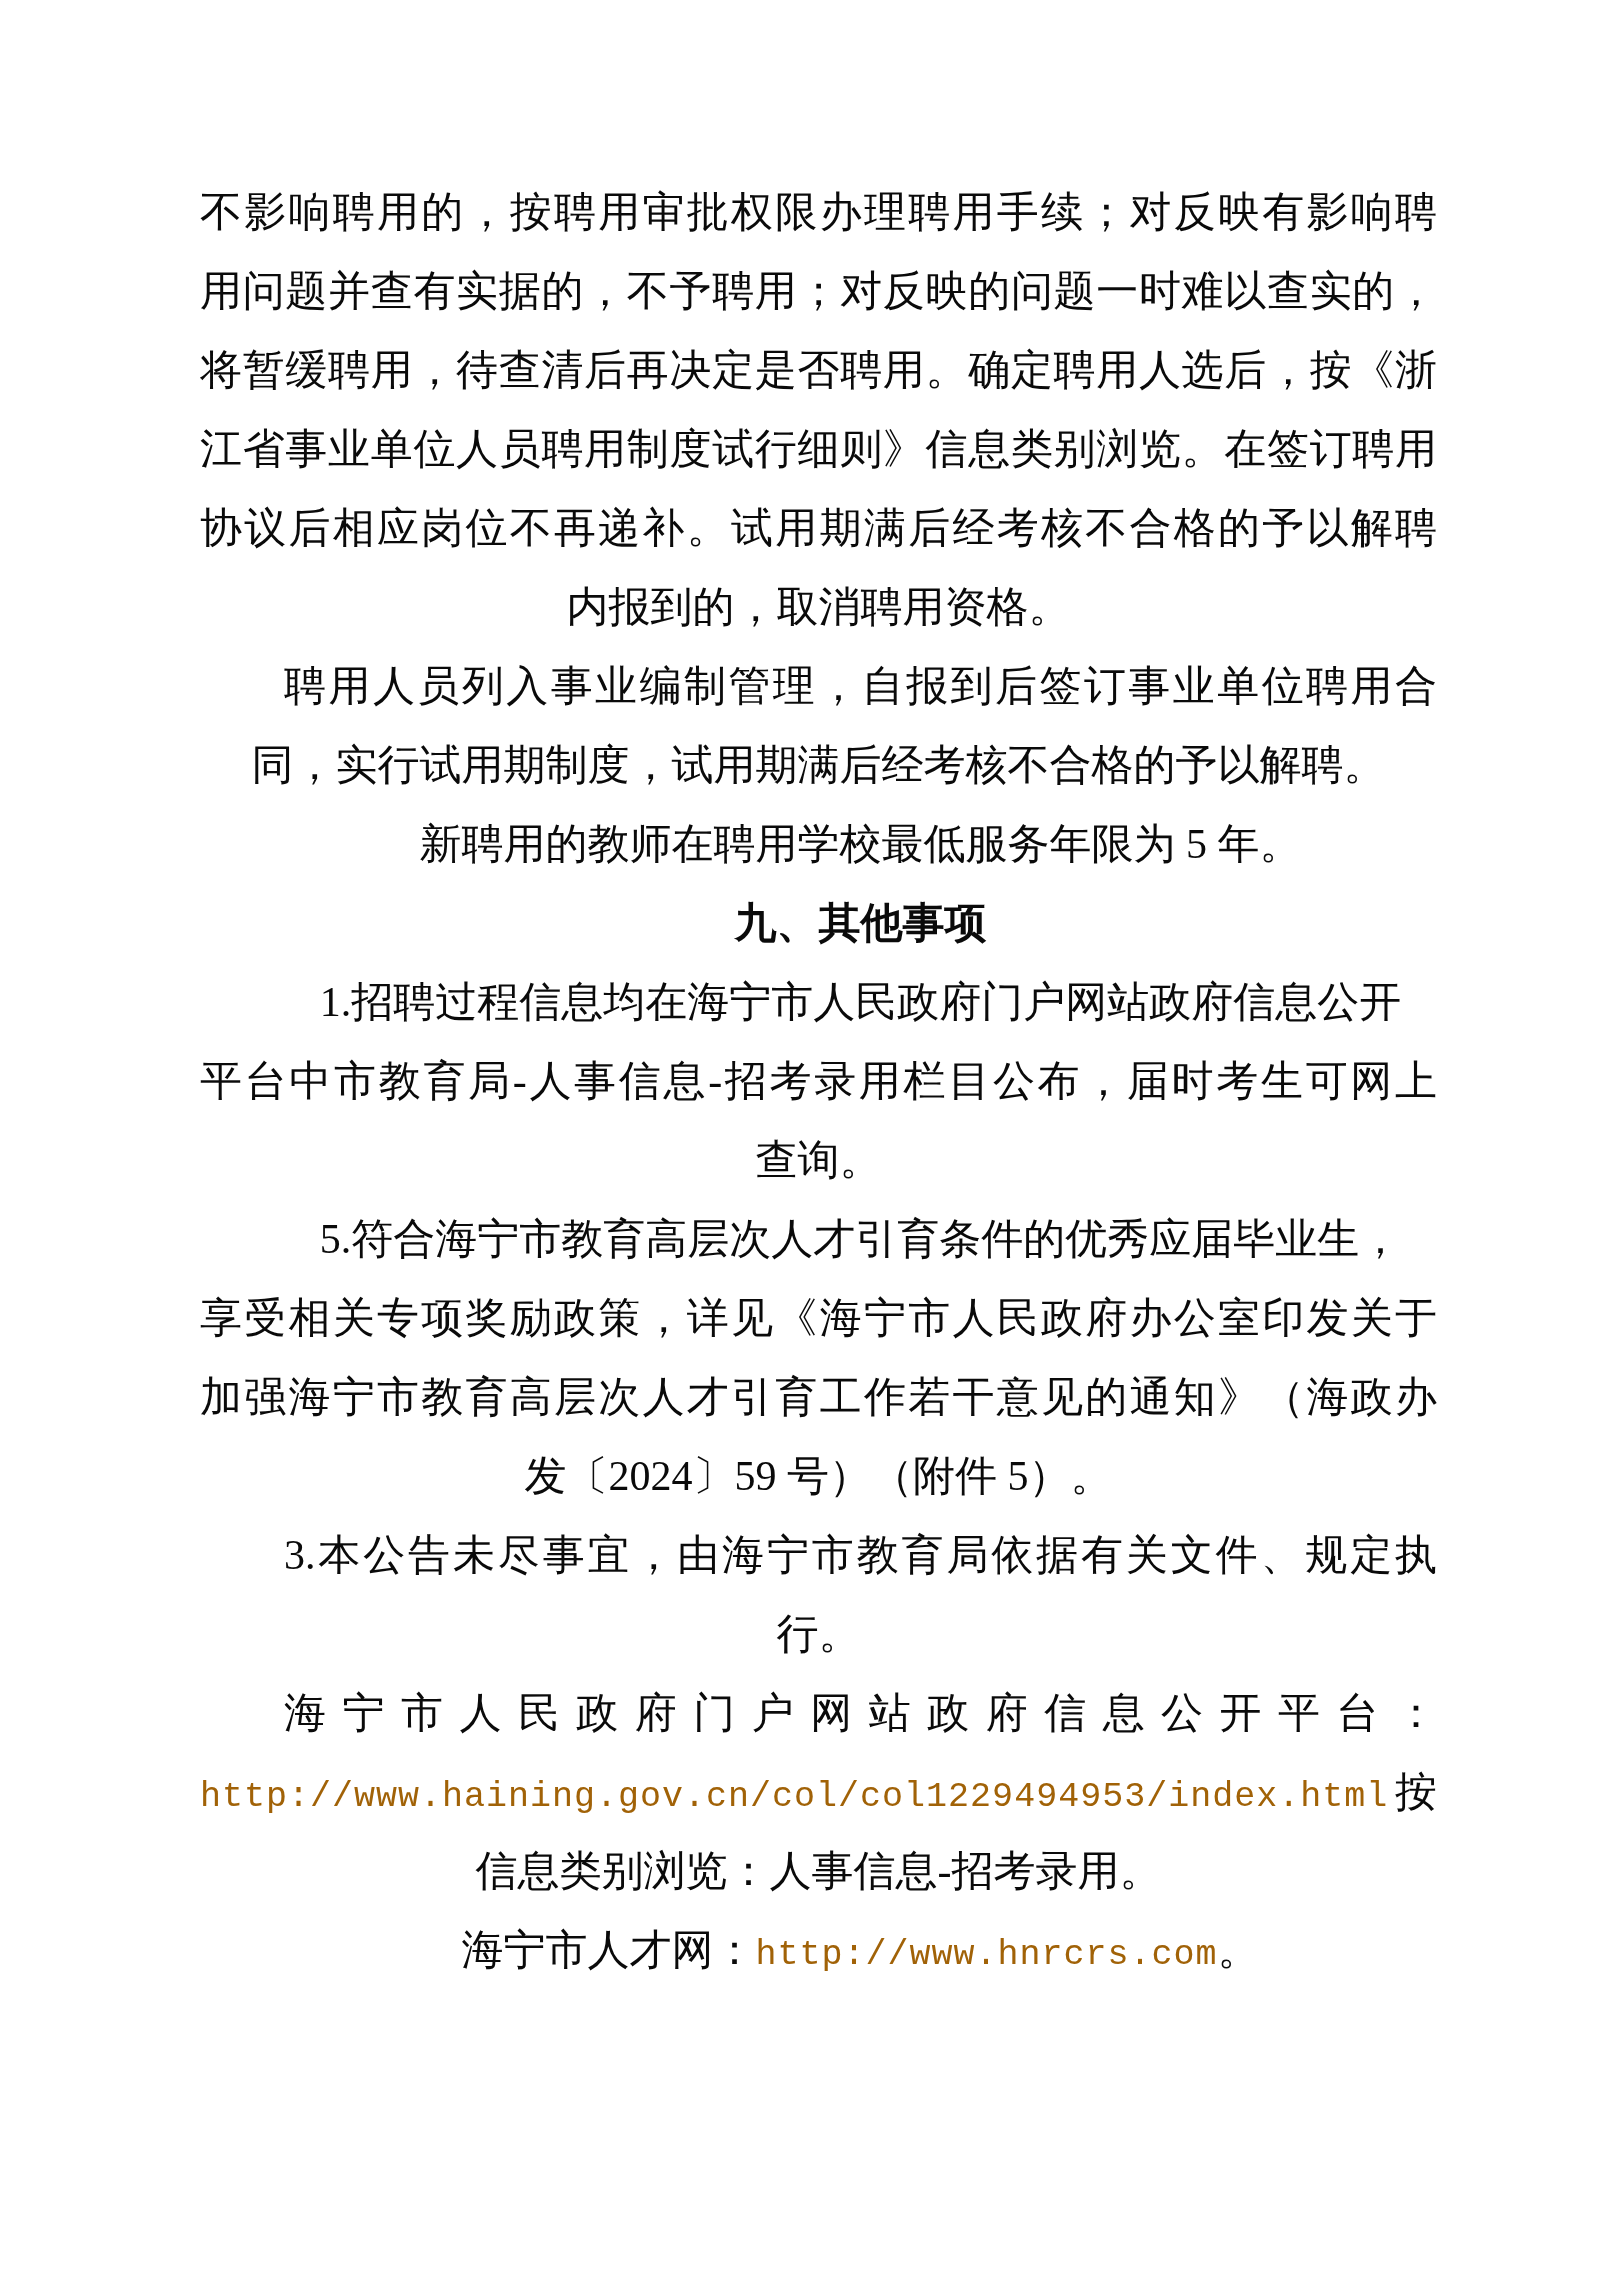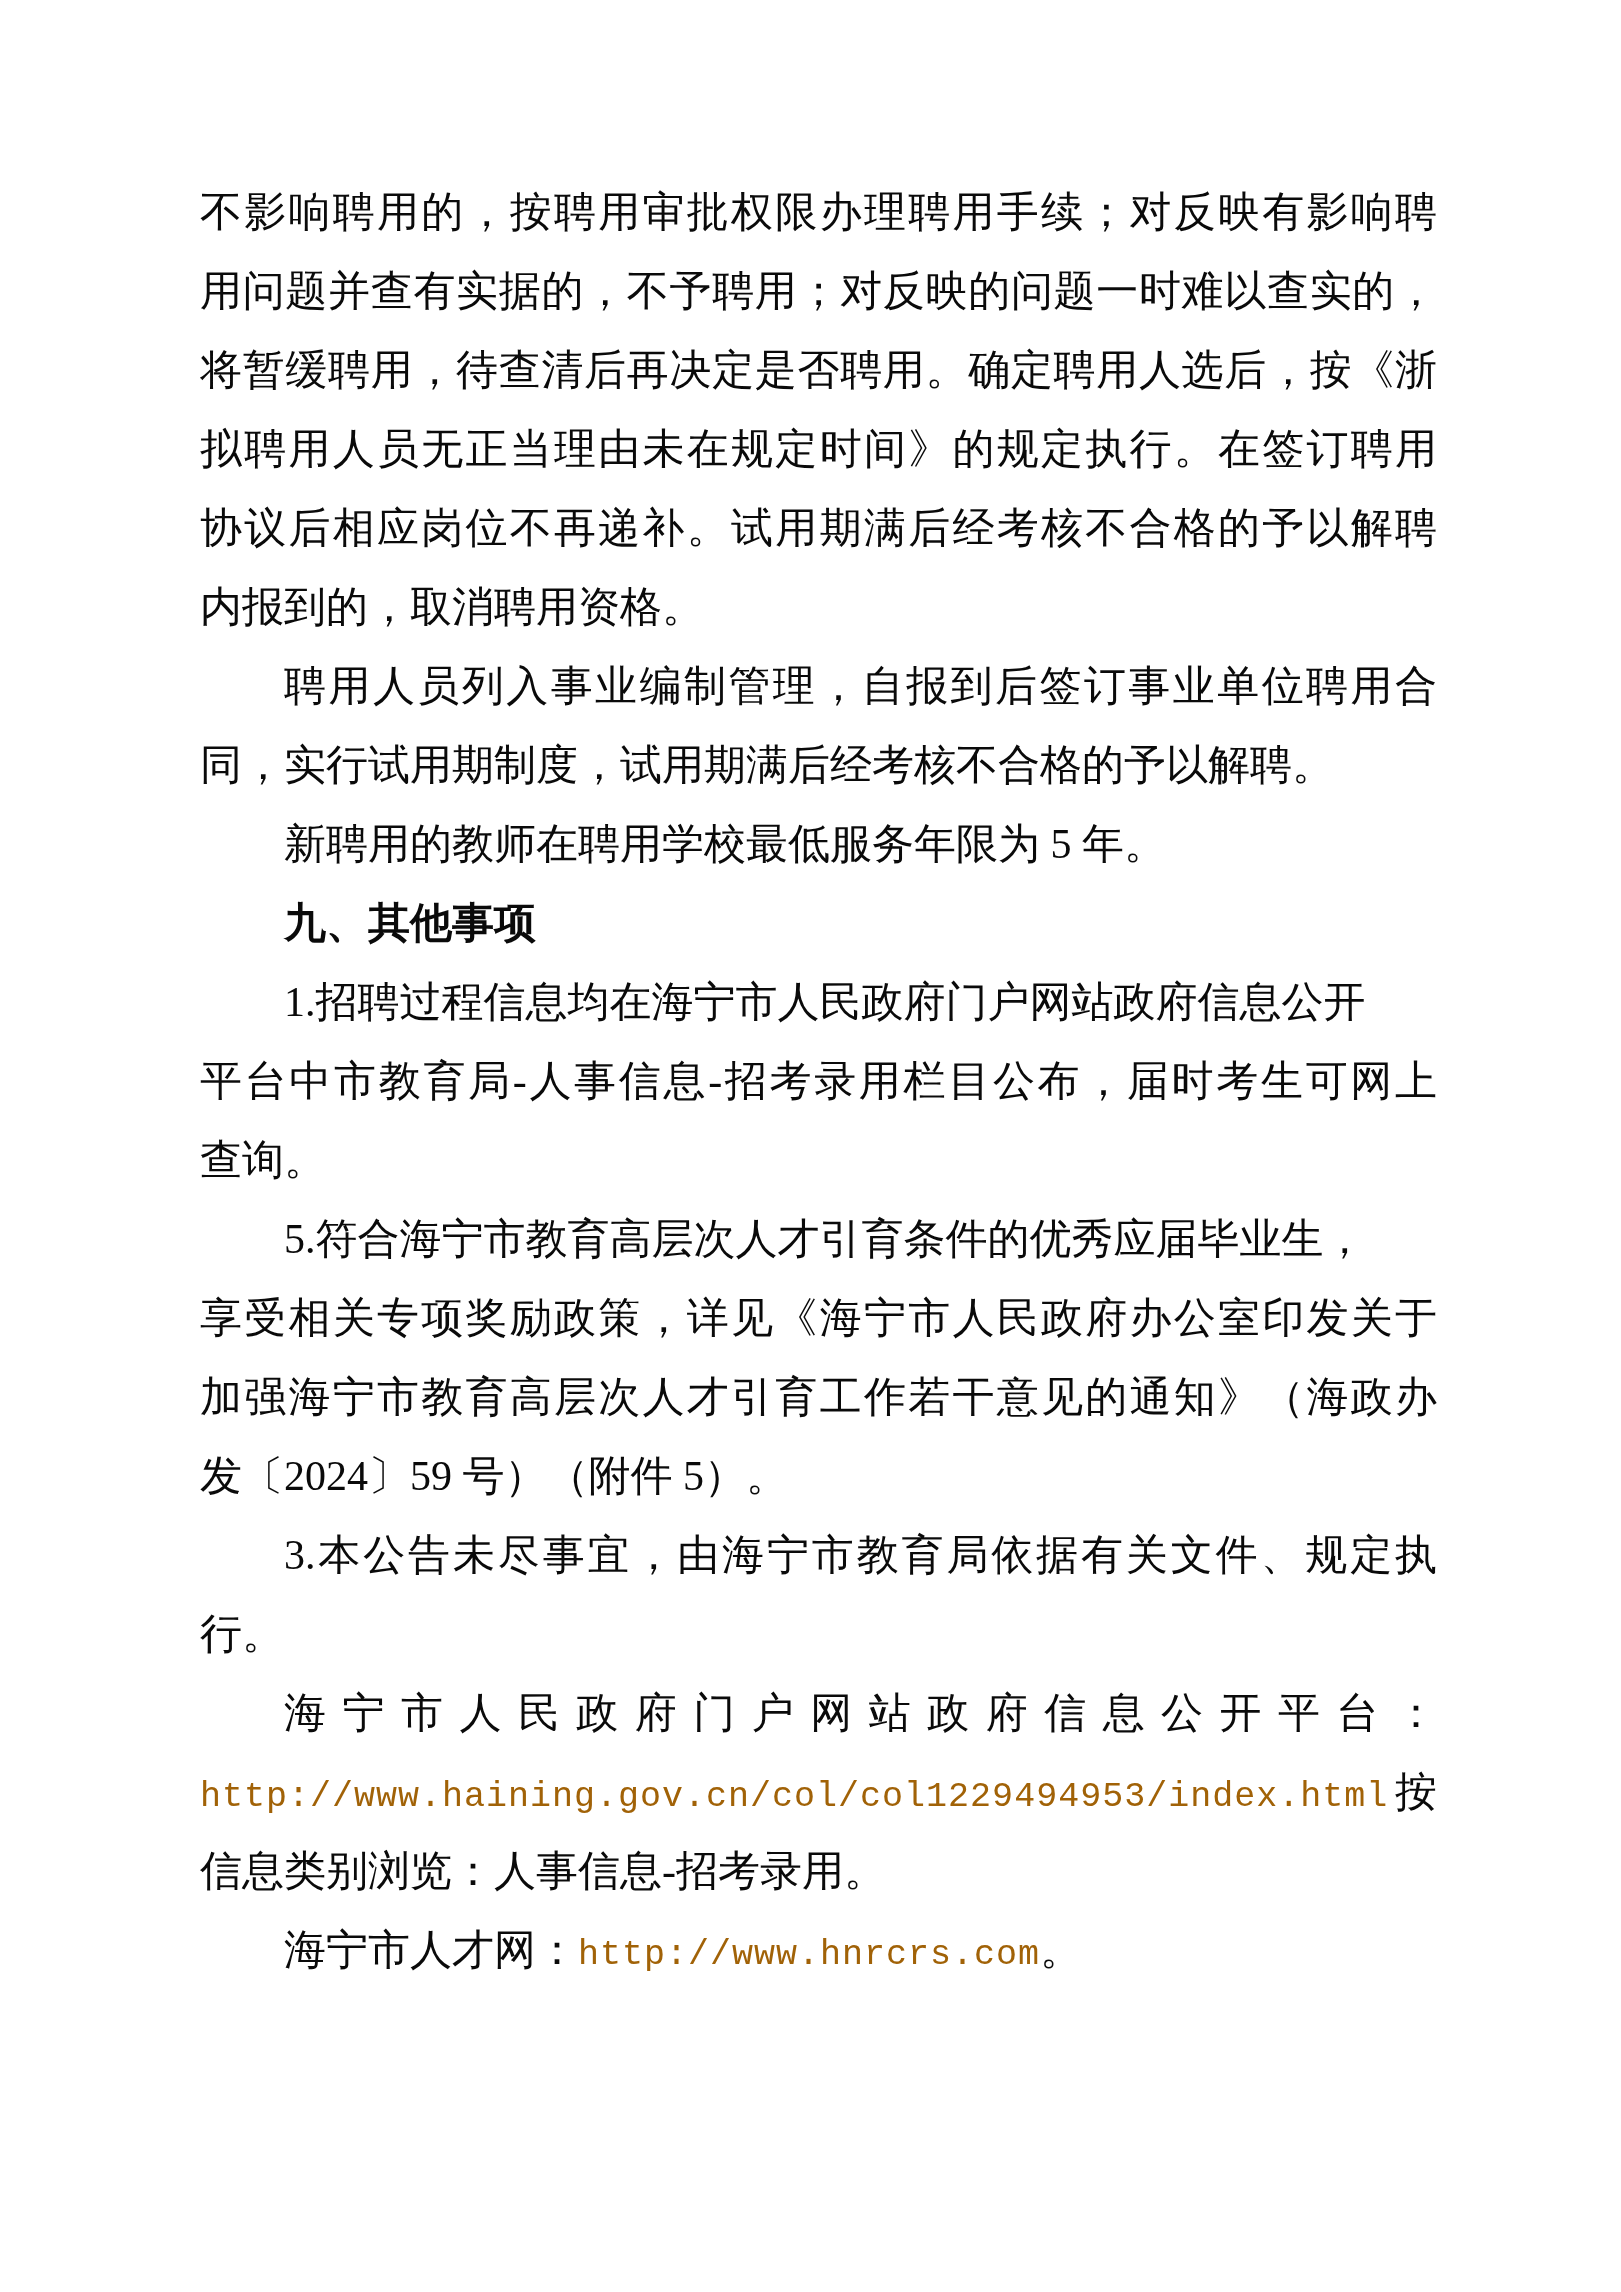--- a/index.html
+++ b/index.html
@@ -15,21 +15,21 @@
     left: 200px;
     top: 173px;
     width: 1237px;
   }
   .l {
     height: 79px;
     line-height: 79px;
     font-size: 42px;
     color: #0a0a0a;
     font-family: "Liberation Serif", serif;
-    text-align: left;
+    text-align: center;
     white-space: nowrap;
   }
   
   .fill {
     white-space: normal;
     text-align: justify;
     text-align-last: justify;
   }
   
   .ind { text-indent: 84px; }
@@ -50,21 +50,21 @@
 </style>
 </head>
 <body>
 
 <div class="page">
   <div class="content">
 
     <div class="l fill">不影响聘用的，按聘用审批权限办理聘用手续；对反映有影响聘</div>
     <div class="l fill">用问题并查有实据的，不予聘用；对反映的问题一时难以查实的，</div>
     <div class="l fill">将暂缓聘用，待查清后再决定是否聘用。确定聘用人选后，按《浙</div>
-    <div class="l fill">拟聘用人员无正当理由未在规定时间》的规定执行。在签订聘用</div>
+    <div class="l fill">江省事业单位人员聘用制度试行细则》信息类别浏览。在签订聘用</div>
     <div class="l fill">协议后相应岗位不再递补。试用期满后经考核不合格的予以解聘</div>
     <div class="l">内报到的，取消聘用资格。</div>
 
     <div class="l ind fill">聘用人员列入事业编制管理，自报到后签订事业单位聘用合</div>
     <div class="l">同，实行试用期制度，试用期满后经考核不合格的予以解聘。</div>
 
     <div class="l ind">新聘用的教师在聘用学校最低服务年限为 5 年。</div>
 
     <div class="l ind bold">九、其他事项</div>
 

